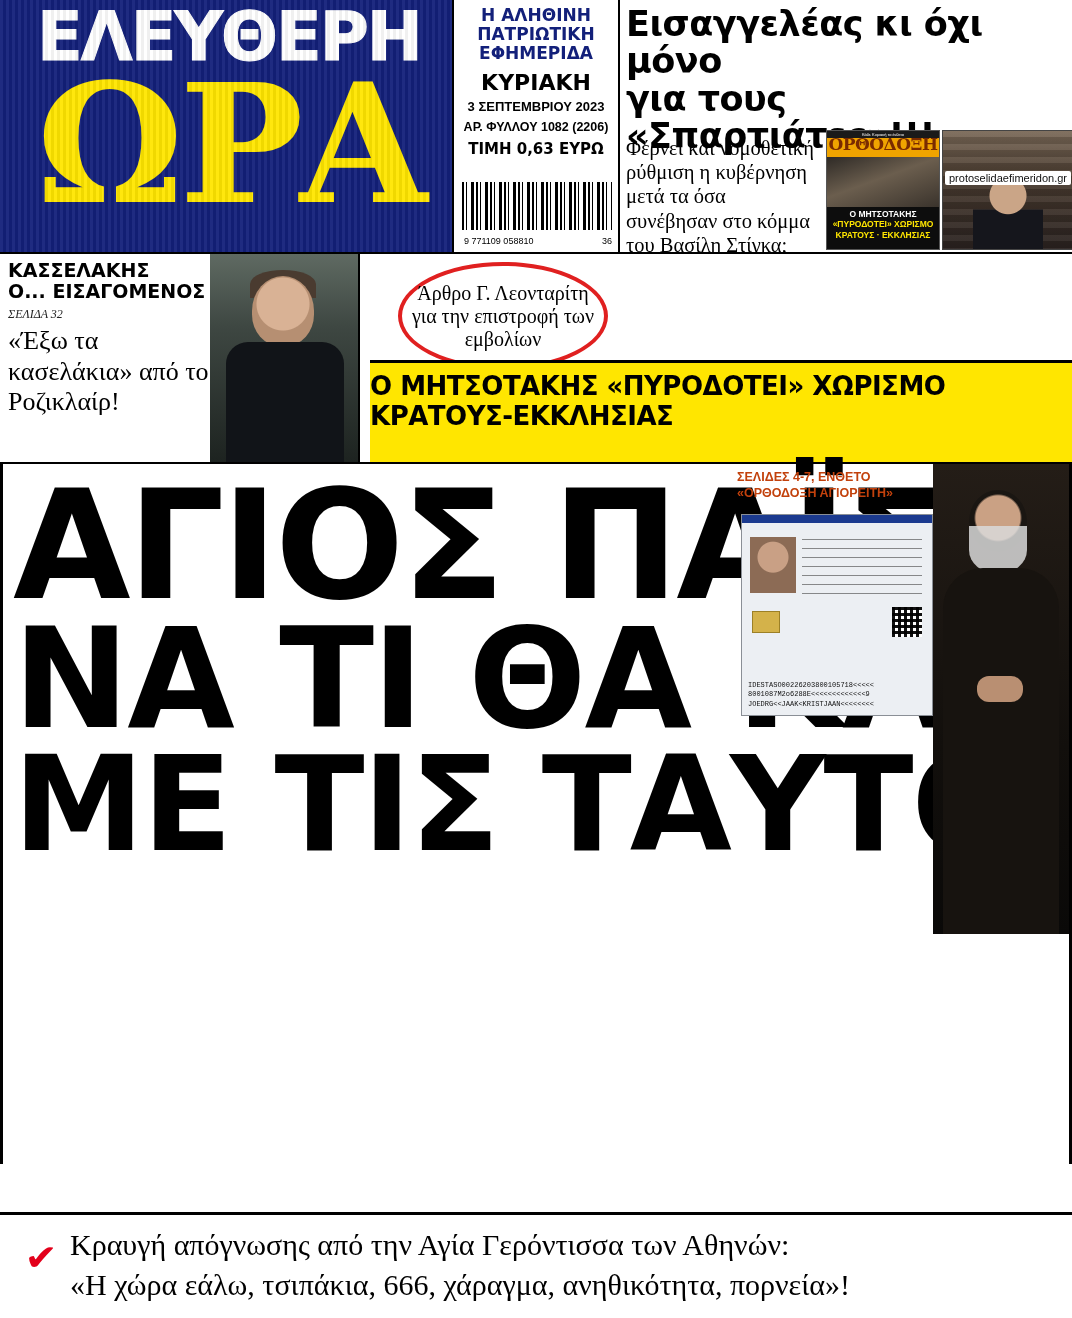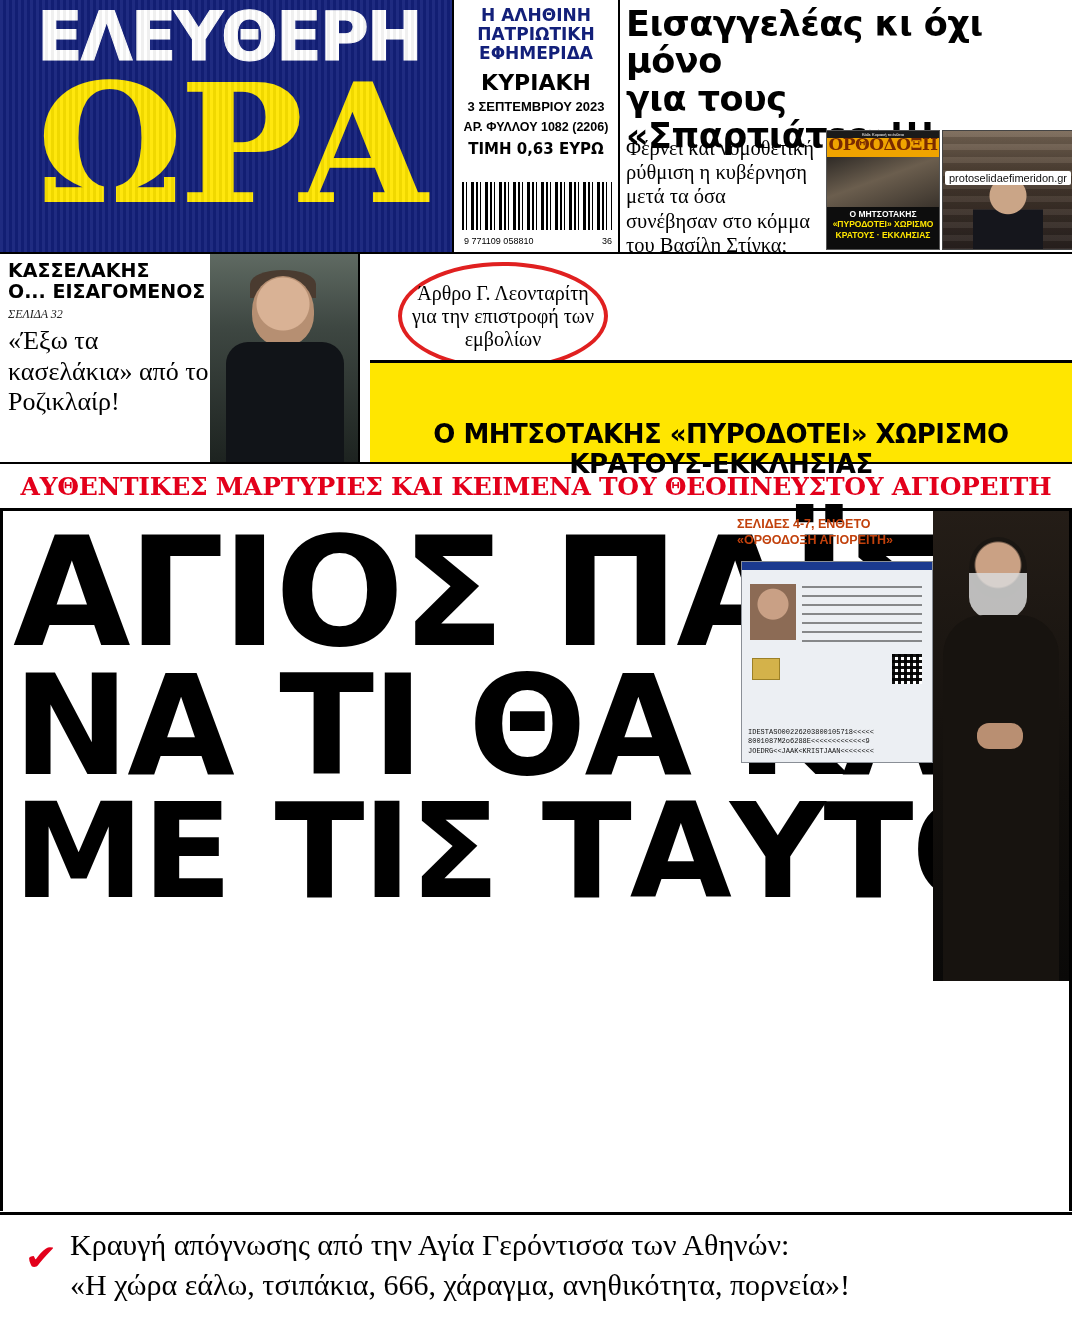--- a/index.html
+++ b/index.html
@@ -195,22 +195,22 @@
   .enheto {
     position:absolute; left:0; top:106px; right:0; height:102px;
     background:#ffe600; border-top:3px solid #000;
     box-sizing:border-box;
   }
   .enheto-line1 {
     text-align:center; font-family:"DejaVu Sans", sans-serif; font-weight:bold;
     font-size:26px; color:#000; padding-top:6px; letter-spacing:0.5px;
   }
   .enheto-line2 {
-    text-align:center; font-family:"DejaVu Sans", sans-serif; font-weight:bold;
-    font-size:26px; color:#000; padding-top:8px; letter-spacing:-0.5px;margin-top:48px;
+    text-align:left; font-family:"DejaVu Sans", sans-serif; font-weight:bold;
+    font-size:26px; color:#000; padding-top:8px; letter-spacing:-0.5px;
   }
 
   
   .redbar {
     height:44px; border-bottom:3px solid #000;
     display:flex; align-items:center; justify-content:center;
     color:#e3001b;
     font-family:"DejaVu Serif", serif; font-weight:bold;
     font-size:25px; letter-spacing:-0.3px;
   }
@@ -377,21 +377,20 @@
     </div>
 
     <div class="promo">
       <div class="promo-ellipse">Άρθρο Γ. Λεονταρίτη για την επιστροφή των εμβολίων</div>
       <div class="enheto">
         <div class="enheto-line2">Ο ΜΗΤΣΟΤΑΚΗΣ «ΠΥΡΟΔΟΤΕΙ» ΧΩΡΙΣΜΟ ΚΡΑΤΟΥΣ-ΕΚΚΛΗΣΙΑΣ</div>
       </div>
     </div>
   </div>
 
-  <div class="redbar">ΑΥΘΕΝΤΙΚΕΣ ΜΑΡΤΥΡΙΕΣ ΚΑΙ ΚΕΙΜΕΝΑ ΤΟΥ ΘΕΟΠΝΕΥΣΤΟΥ ΑΓΙΟΡΕΙΤΗ</div>
 
   <div class="main">
 
     <div class="headline">
       <div class="hl-line l1">ΑΓΙΟΣ ΠΑΪΣΙΟΣ:</div>
       <div class="hl-line l2">ΝΑ ΤΙ ΘΑ ΚΑΝΕΤΕ</div>
       <div class="hl-line l3">ΜΕ ΤΙΣ ΤΑΥΤΟΤΗΤΕΣ</div>
     </div>
 
     <div class="sideinfo">

